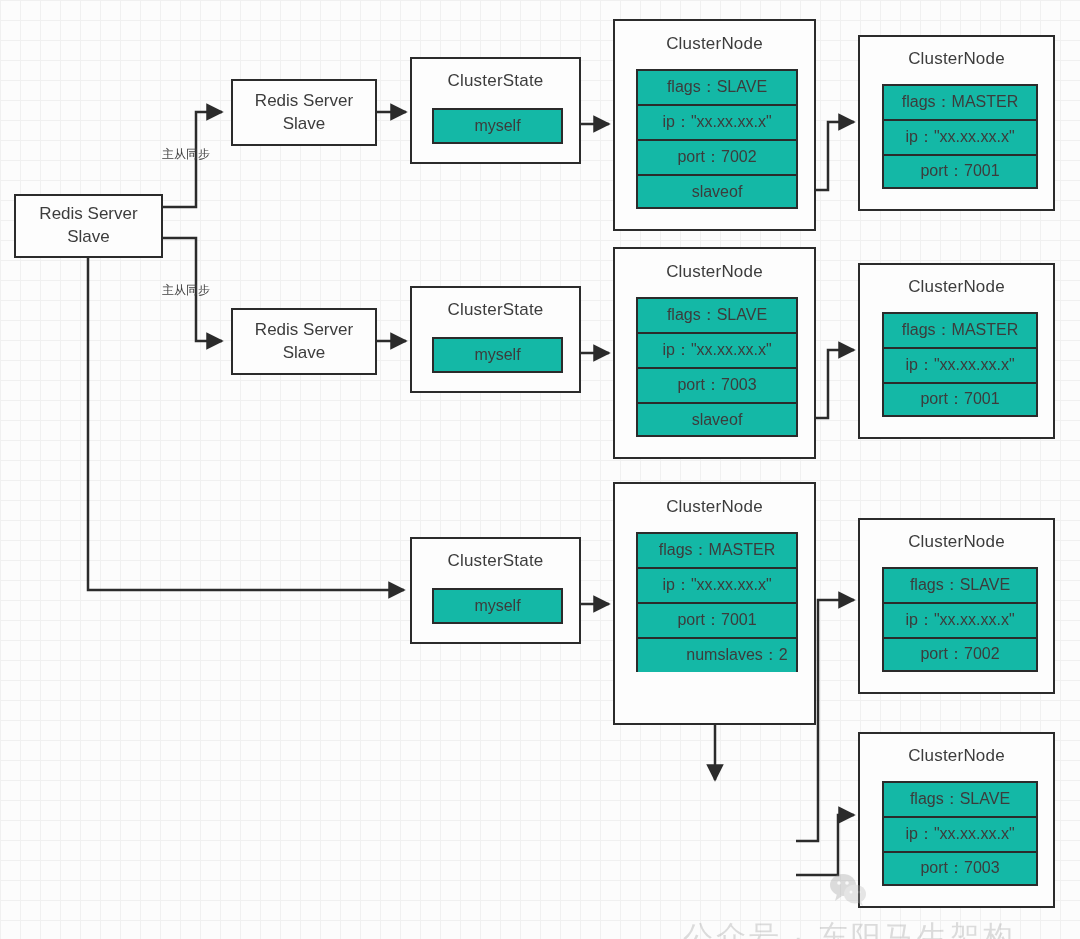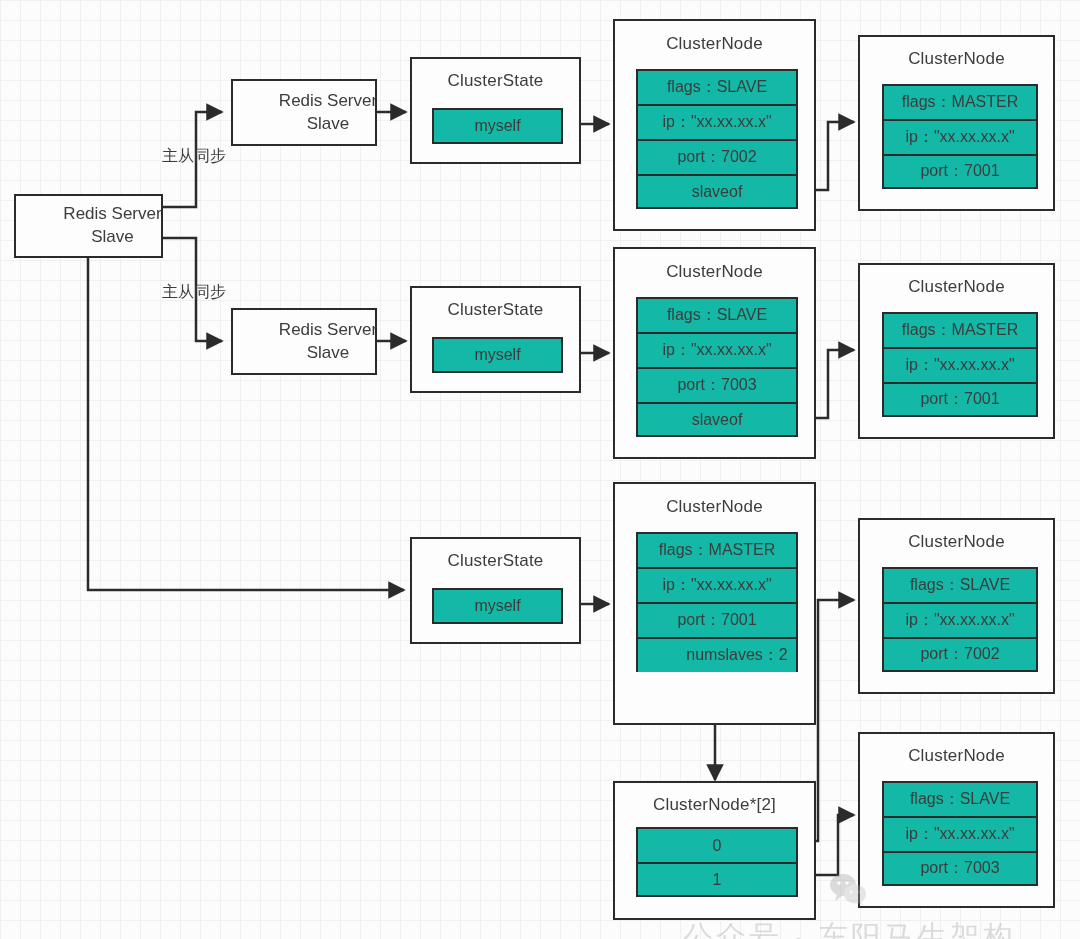--- a/index.html
+++ b/index.html
@@ -51,39 +51,38 @@
     width: 100%;
     height: 100%;
     display: flex;
     flex-direction: column;
     align-items: center;
     justify-content: center;
     font-size: 17px;
     line-height: 1.35;
     color: #3c3c3c;
     text-align: center;
-    padding-left: 24px;
   }
   .field {
     position: absolute;
     box-sizing: border-box;
     border: 2.5px solid #2b2b2b;
     background: #14b8a6;
     display: flex;
     align-items: center;
     justify-content: center;
     font-size: 16px;
     color: #3c3c3c;
     white-space: nowrap;
   }
   .field.stacked { border-bottom-width: 0; }
   .field.stacked.last { border-bottom-width: 2.5px; }
   .edge-label {
     position: absolute;
-    font-size: 16px;
+    font-size: 12px;
     color: #3c3c3c;
     white-space: nowrap;
   }
   .watermark {
     position: absolute;
     display: flex;
     align-items: center;
     gap: 10px;
     opacity: .33;
     pointer-events: none;
@@ -190,25 +189,20 @@
   </div>
 
   <div class="box" style="left:613px; top:482px; width:203px; height:243px;">
     <div class="box-title" style="top:13px;">ClusterNode</div>
     <div class="field stacked" style="left:21px; top:48px; width:162px; height:35px;">flags：MASTER</div>
     <div class="field stacked" style="left:21px; top:83px; width:162px; height:35px;">ip："xx.xx.xx.x"</div>
     <div class="field stacked" style="left:21px; top:118px; width:162px; height:35px;">port：7001</div>
     <div class="field stacked" style="left:21px; top:153px; width:162px; height:35px;padding-left:40px;">numslaves：2</div>
   </div>
 
-  <div class="box" style="left:613px; top:781px; width:203px; height:139px;">
-    <div class="box-title" style="top:12px;">ClusterNode*[2]</div>
-    <div class="field stacked" style="left:21px; top:44px; width:162px; height:35px;">0</div>
-    <div class="field stacked last" style="left:21px; top:79px; width:162px; height:35px;">1</div>
-  </div>
 
   <div class="box" style="left:858px; top:35px; width:197px; height:176px;">
     <div class="box-title" style="top:12px;">ClusterNode</div>
     <div class="field stacked" style="left:22px; top:47px; width:156px; height:35px;">flags：MASTER</div>
     <div class="field stacked" style="left:22px; top:82px; width:156px; height:35px;">ip："xx.xx.xx.x"</div>
     <div class="field stacked last" style="left:22px; top:117px; width:156px; height:35px;">port：7001</div>
   </div>
 
   <div class="box" style="left:858px; top:263px; width:197px; height:176px;">
     <div class="box-title" style="top:12px;">ClusterNode</div>

